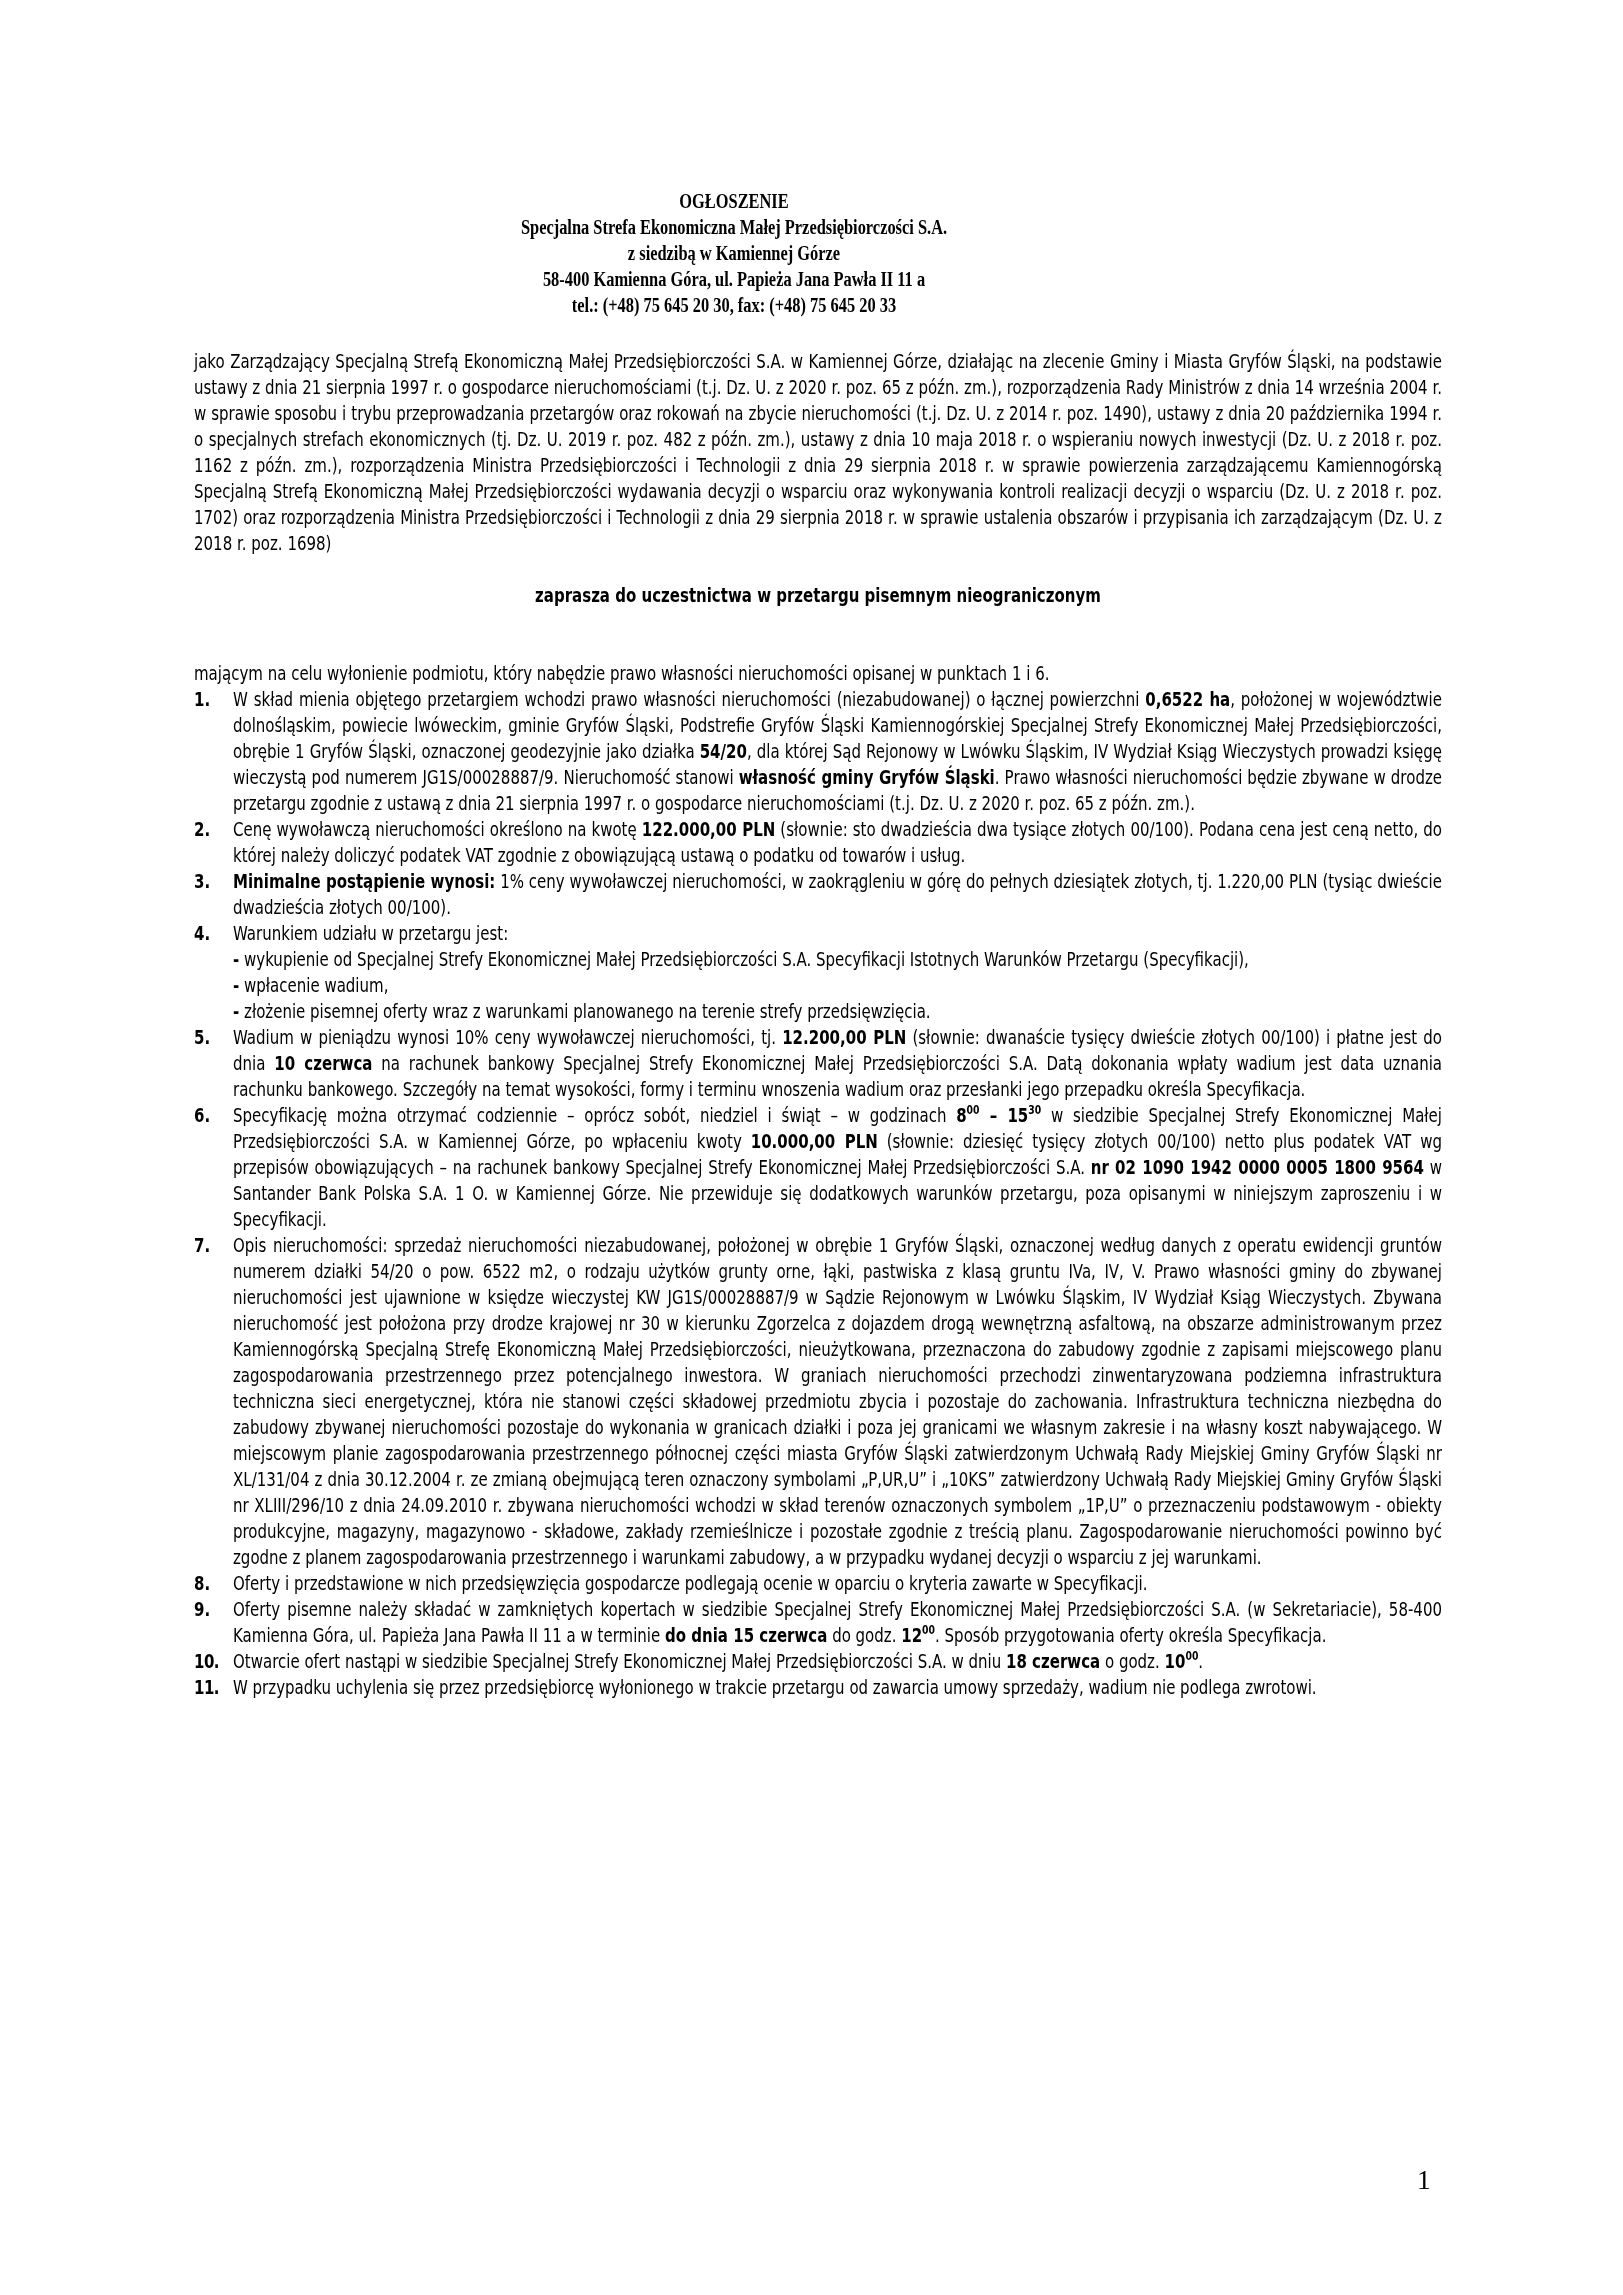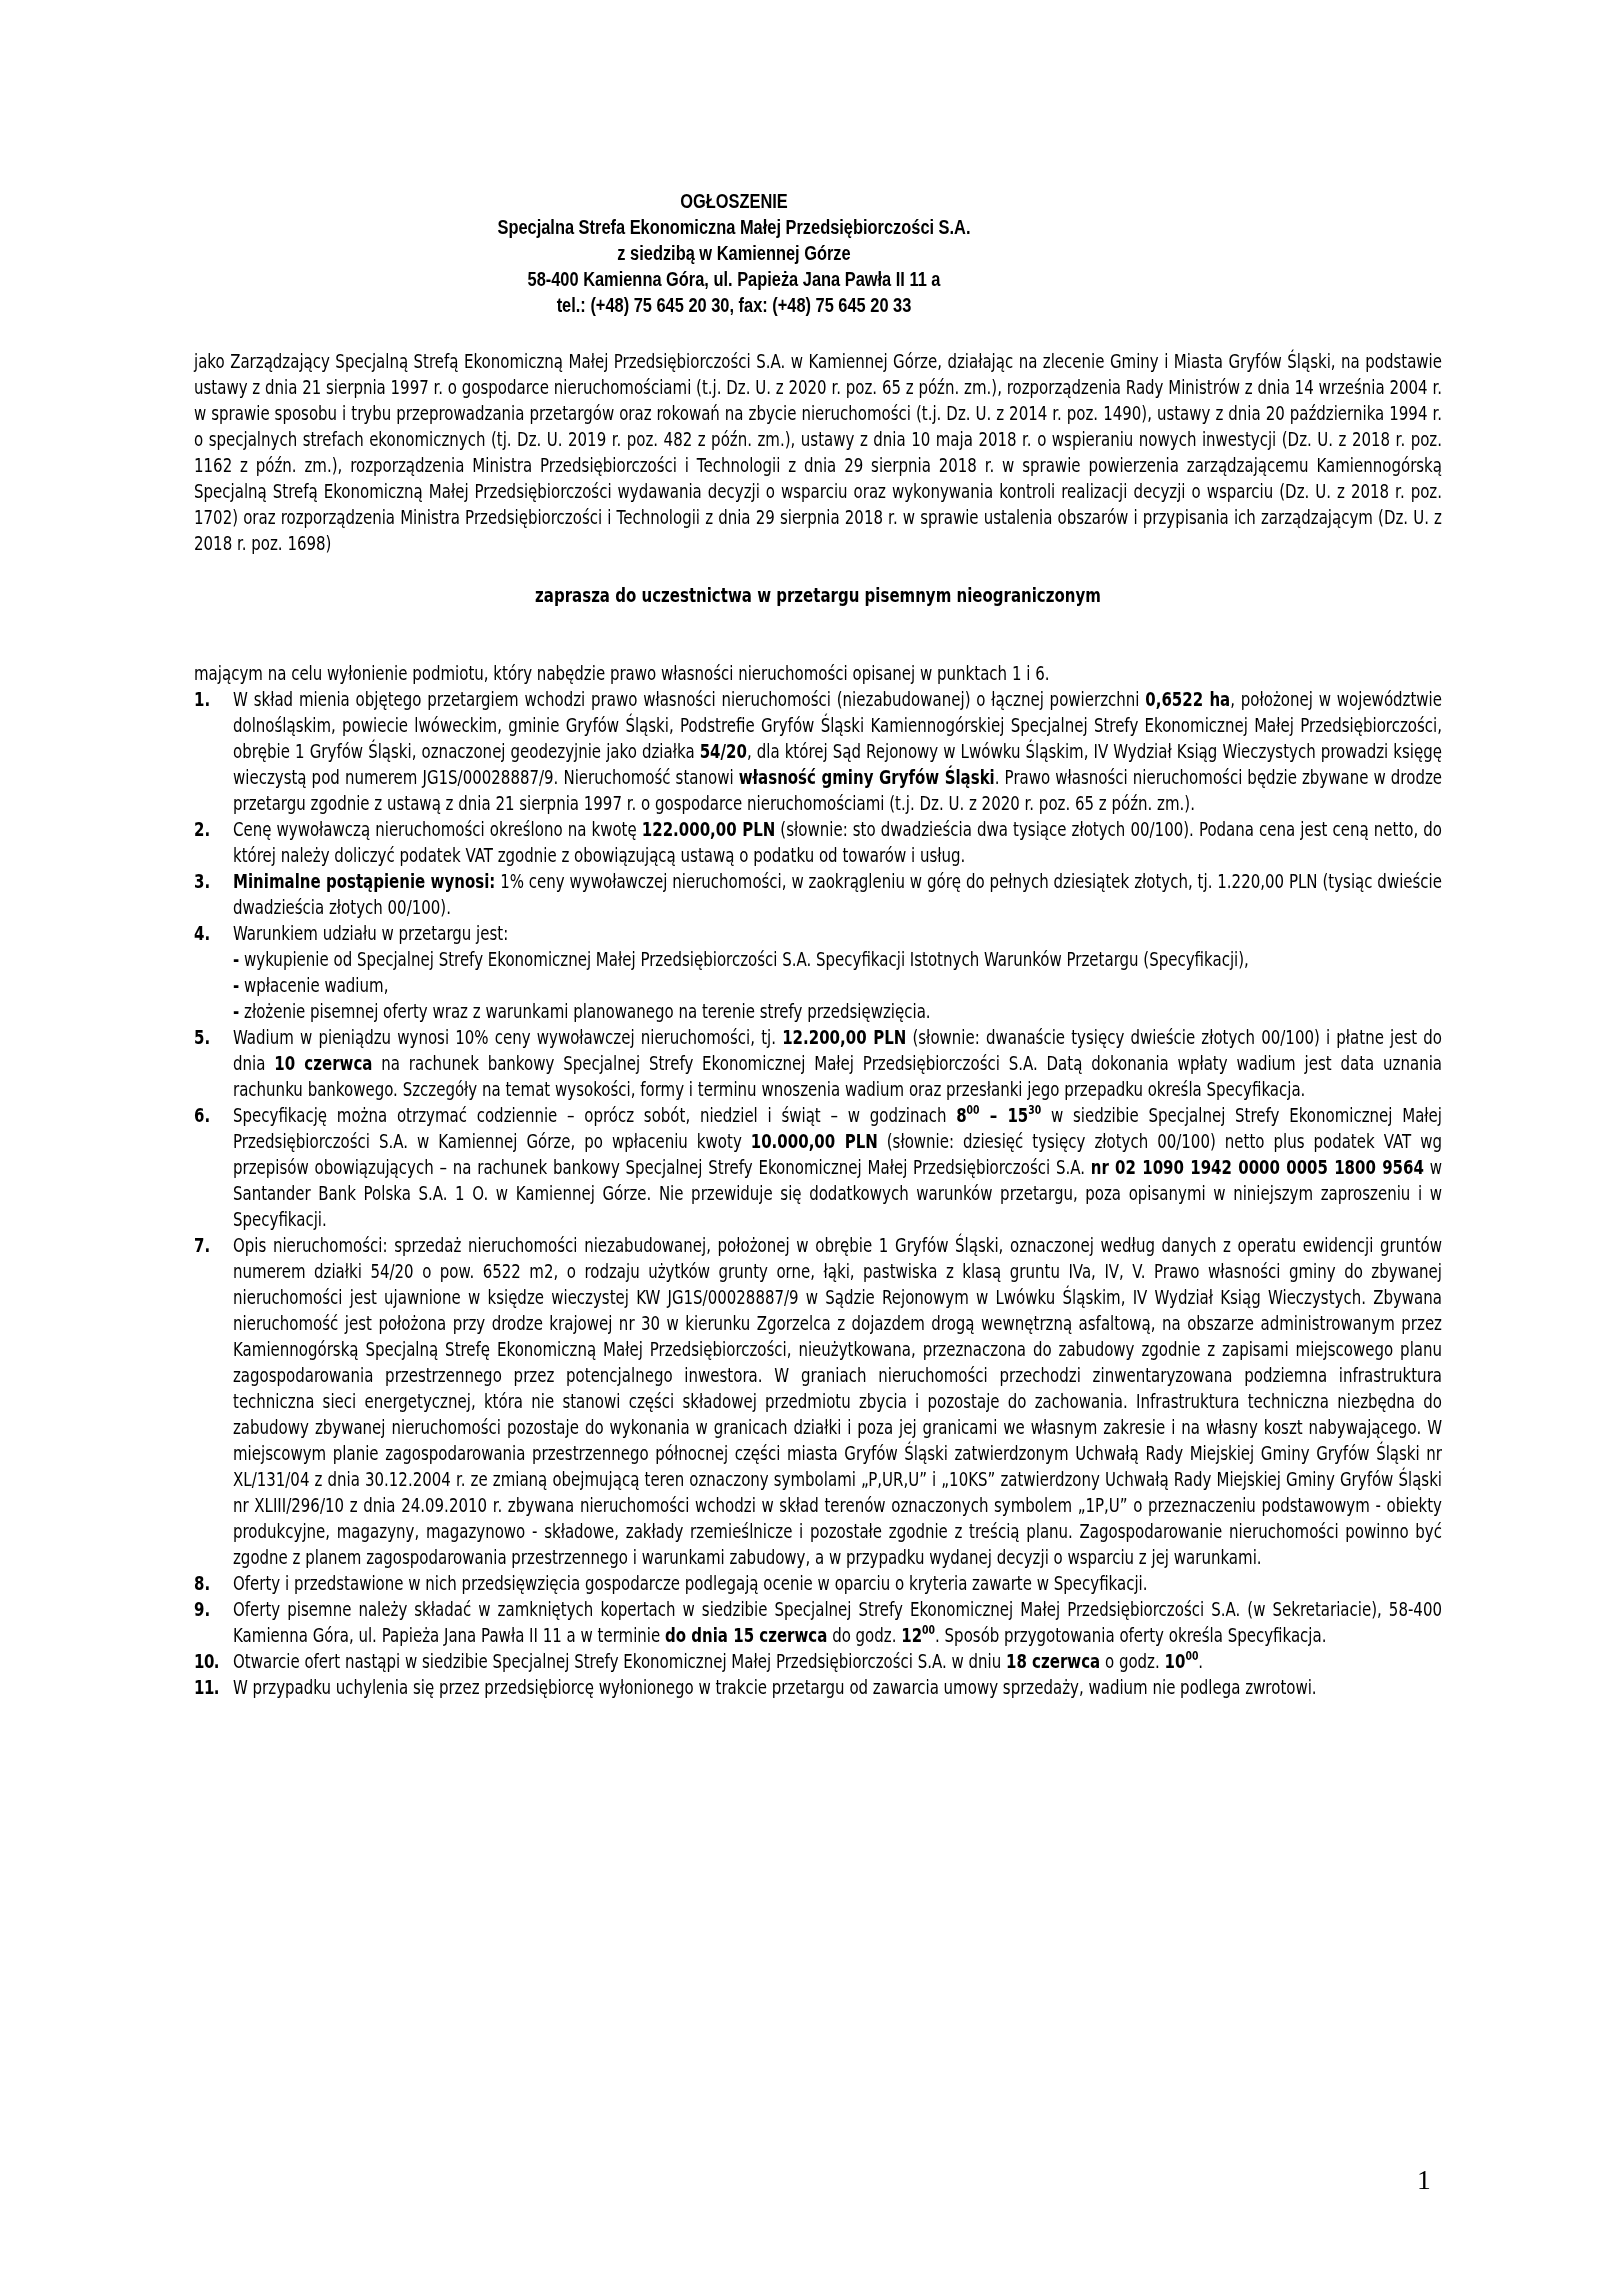--- a/index.html
+++ b/index.html
@@ -2,21 +2,21 @@
 <html style="font-size:10.5px"><head>
 <meta charset="utf-8">
 <style>
   html, body { margin: 0; padding: 0; background: #ffffff; }
   body { width: 1623px; height: 2295px; position: relative; overflow: hidden; color: #000; }
   .page { position: absolute; left: 0; top: 0; width: 1623px; height: 2295px; background: #fff; }
 
   .header {
     position: absolute; left: 0; top: 188px; width: 1468px;
     text-align: center;
-    font-family: Liberation Sans, sans-serif;
+    font-family: Liberation Serif, serif;
     font-weight: bold;
     font-size: 20px;
     line-height: 26px;
   }
   .header .hl { display: block; transform: scaleX(0.82); transform-origin: center; white-space: nowrap; }
 
   .body-wrap {
     position: absolute; left: 194px; top: 348px;
     width: 1664px;           
     transform: scaleX(0.75);

